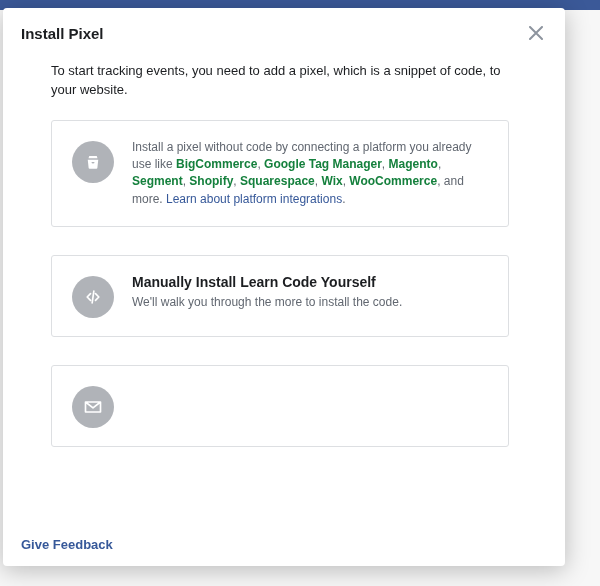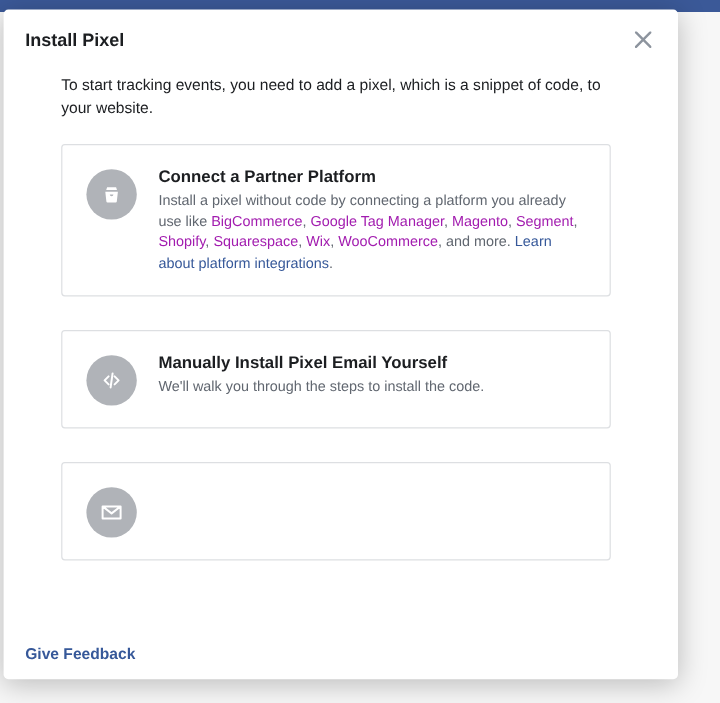--- a/index.html
+++ b/index.html
@@ -86,21 +86,21 @@
       font-size: 14px;
       font-weight: 700;
       color: #1c1e21;
       margin-bottom: 4px;
     }
     .option-desc {
       font-size: 12px;
       color: #616770;
       line-height: 1.45;
     }
-    .option-desc b { color: #a21caf; font-weight: 400; }
+    .option-desc b { color: #15803d; font-weight: 700; }
     .option-desc a {
       color: #365899;
       text-decoration: none;
       font-weight: 400;
     }
     .modal-footer {
       display: flex;
       align-items: center;
       justify-content: space-between;
       padding: 12px 24px 14px 18px;
@@ -146,36 +146,35 @@
   <div class="modal-body">
     <p class="intro">To start tracking events, you need to add a pixel, which is a snippet of code, to your website.</p>
 
     <div class="option-card">
       <div class="option-icon">
         <svg width="18" height="18" viewBox="0 0 24 24">
             <path d="M7 4h10l1 3H6l1-3zm-2 5h14l-1.2 11c-.1.6-.6 1-1.2 1H7.4c-.6 0-1.1-.4-1.2-1L5 9zm5 3a2 2 0 004 0" fill="#fff"></path>
           </svg>
       </div>
       <div class="option-text">
-        <div class="option-title">Connect a Partner Platform</div>
         <div class="option-desc">
           <span>Install a pixel without code by connecting a platform you already use like </span><b>BigCommerce</b>, <b>Google Tag Manager</b>, <b>Magento</b>, <b>Segment</b>, <b>Shopify</b>, <b>Squarespace</b>, <b>Wix</b>, <b>WooCommerce</b><span>, and more. </span><a href="#">Learn about platform integrations</a><span>.</span>
         </div>
       </div>
     </div>
 
     <div class="option-card">
       <div class="option-icon">
         <svg width="20" height="20" viewBox="0 0 24 24">
             <path d="M9 16l-4-4 4-4M15 8l4 4-4 4M13 5l-2 14" stroke="#fff" stroke-width="2" fill="none" stroke-linecap="round" stroke-linejoin="round"></path>
           </svg>
       </div>
       <div class="option-text">
-        <div class="option-title">Manually Install Pixel Email Yourself</div>
-        <div class="option-desc">We'll walk you through the steps to install the code.</div>
+        <div class="option-title">Manually Install Learn Code Yourself</div>
+        <div class="option-desc">We'll walk you through the more to install the code.</div>
       </div>
     </div>
 
     <div class="option-card">
       <div class="option-icon">
         <svg width="20" height="20" viewBox="0 0 24 24">
             <path d="M3 6h18v12H3V6zm0 0l9 7 9-7" stroke="#fff" stroke-width="2" fill="none" stroke-linejoin="round"></path>
           </svg>
       </div>
     </div>

